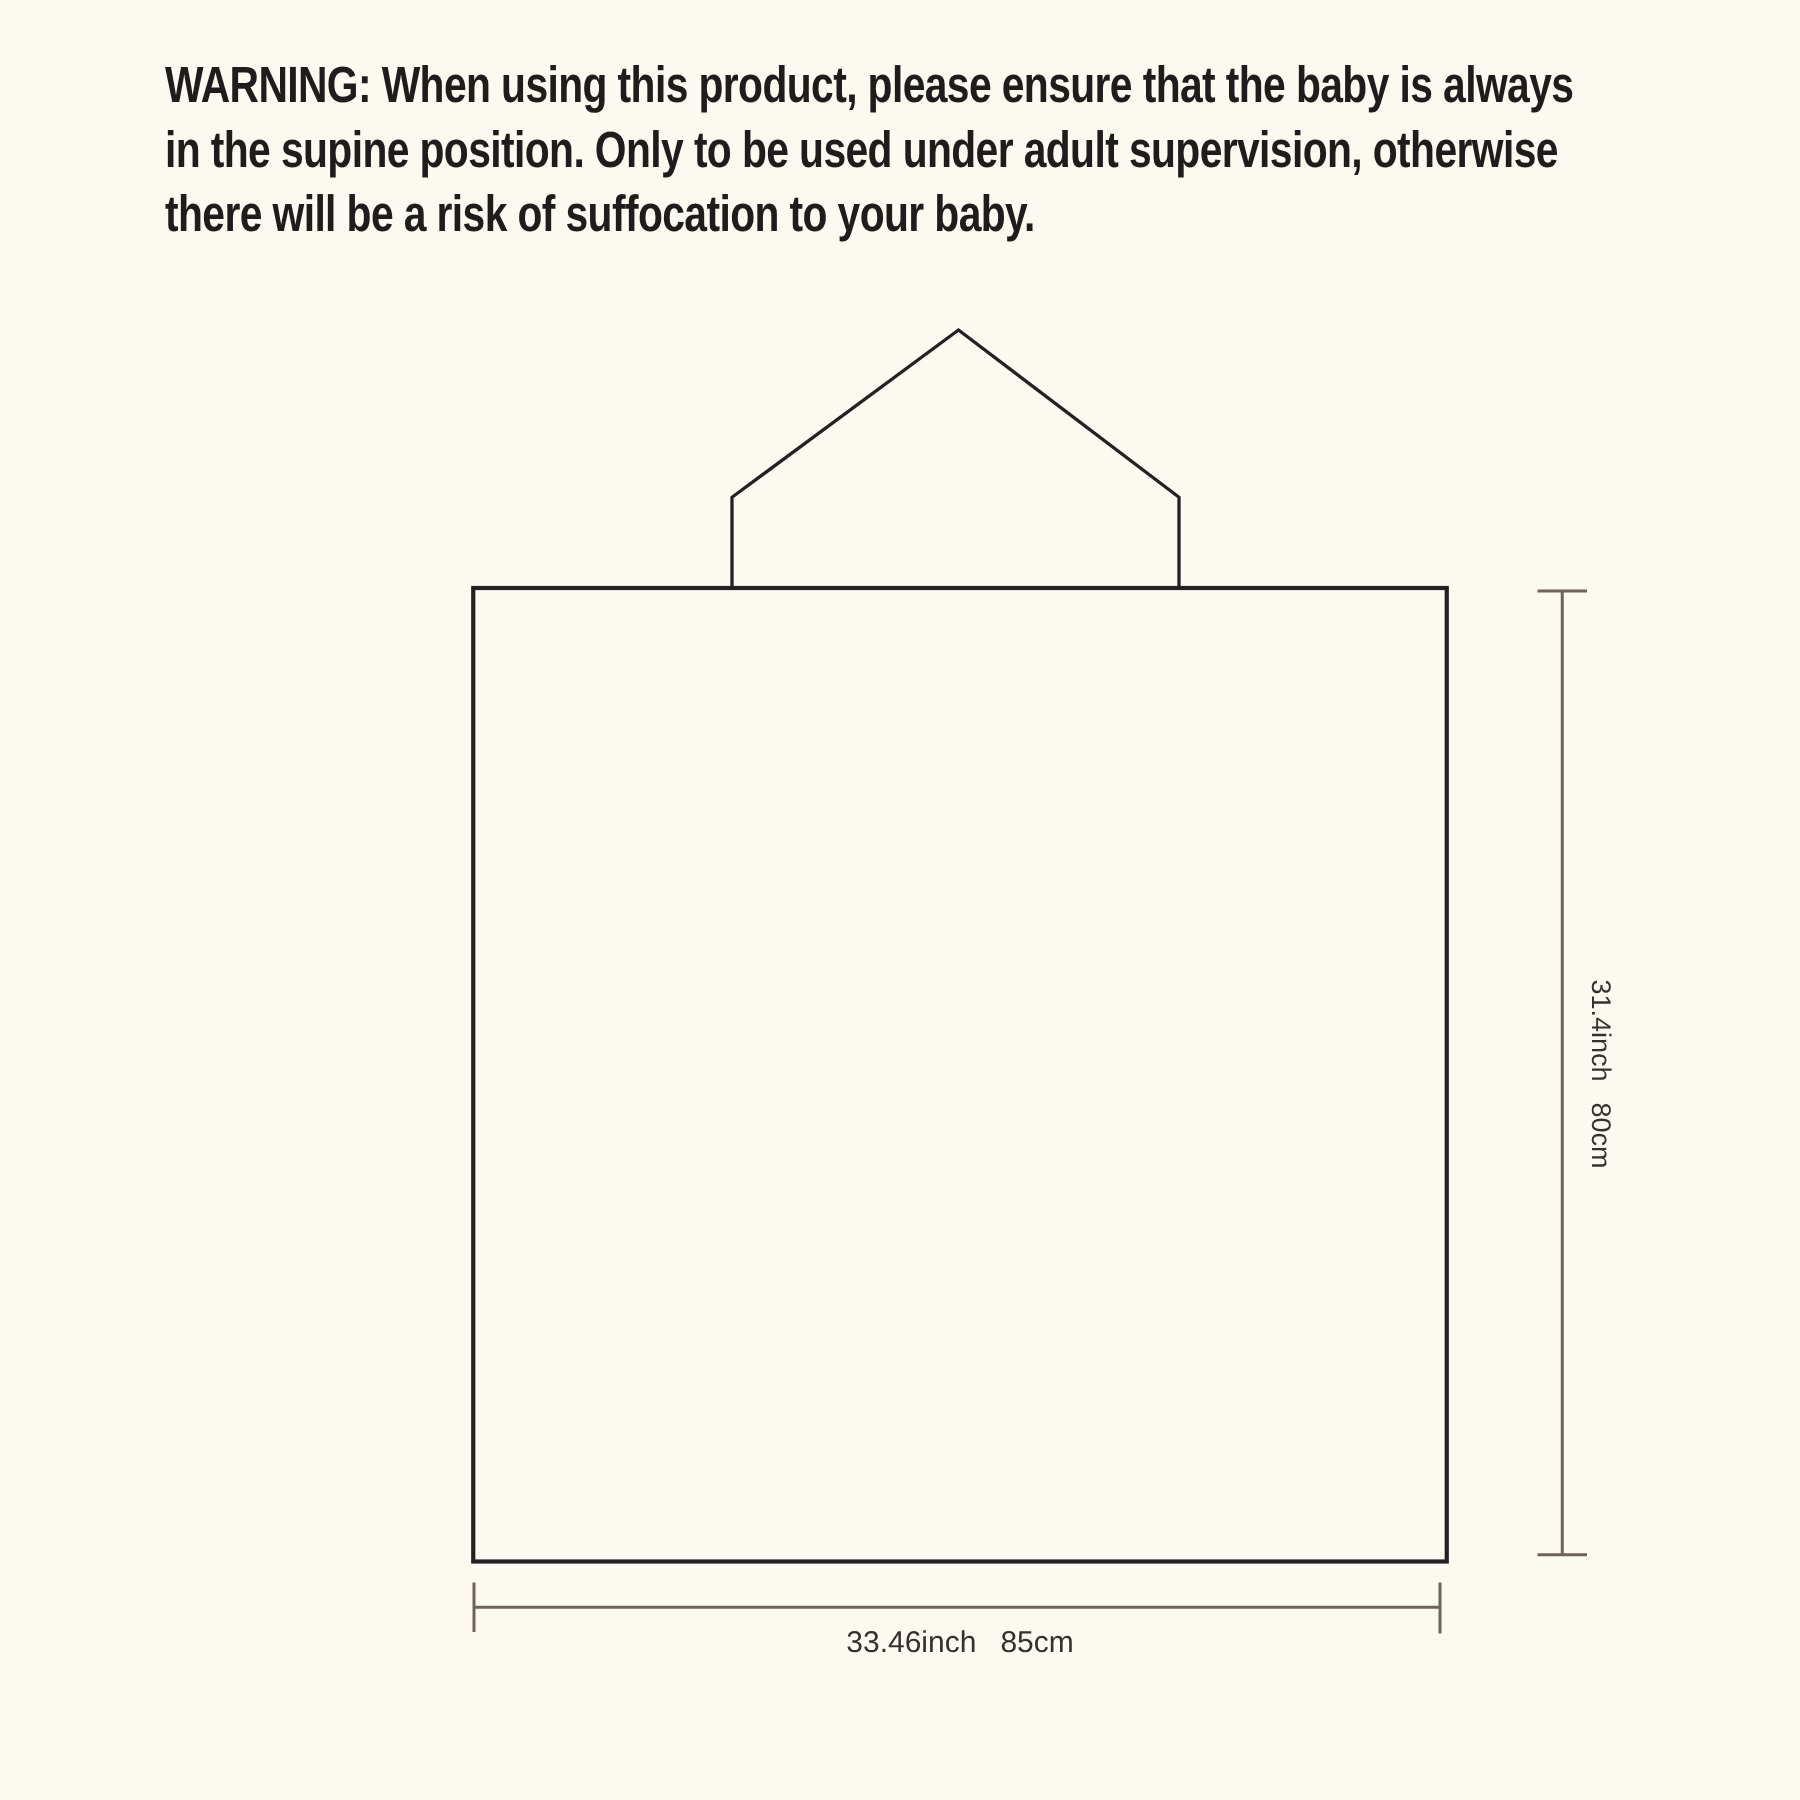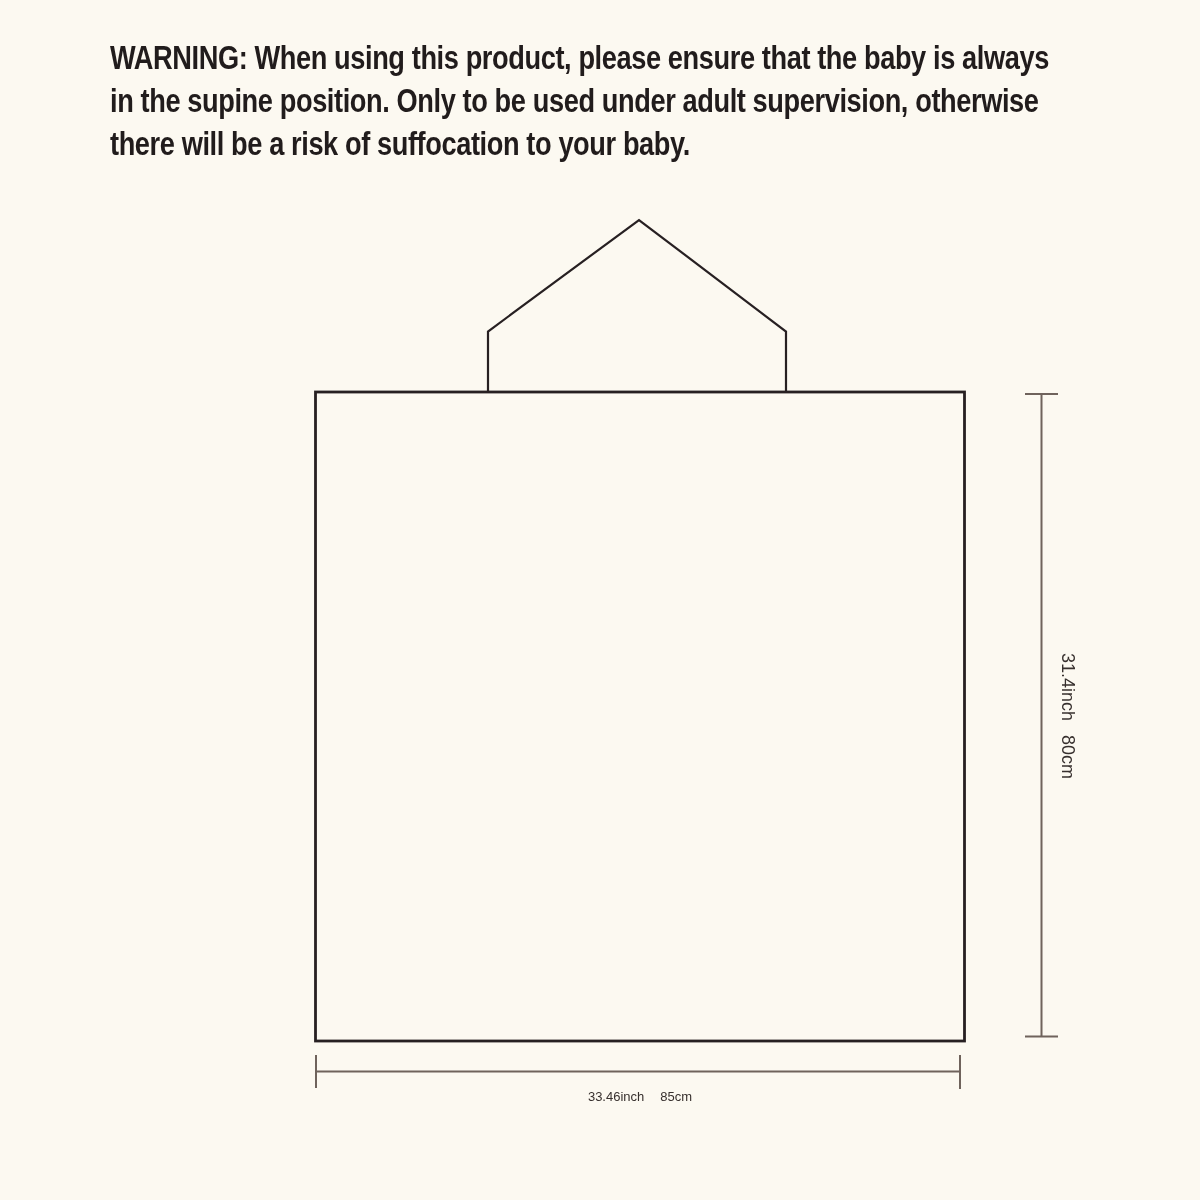--- a/index.html
+++ b/index.html
@@ -60,21 +60,21 @@
   .dim-label {
     position: absolute;
     color: var(--label-color);
     white-space: nowrap;
   }
   .dim-label .unit-cm { display: inline-block; }
   .dim-label-width {
     left: 602px;
     top: 1096px;
     transform: translate(-50%, -50%);
-    font-size: 13px;
+    font-size: 20px;
   }
   .dim-label-width .unit-cm { margin-left: 16px; }
   .dim-label-height {
     left: 1029px;
     top: 716px;
     transform: translate(-50%, -50%) rotate(90deg);
     font-size: 18px;
   }
   .dim-label-height .unit-cm { margin-left: 14px; }
 </style>

